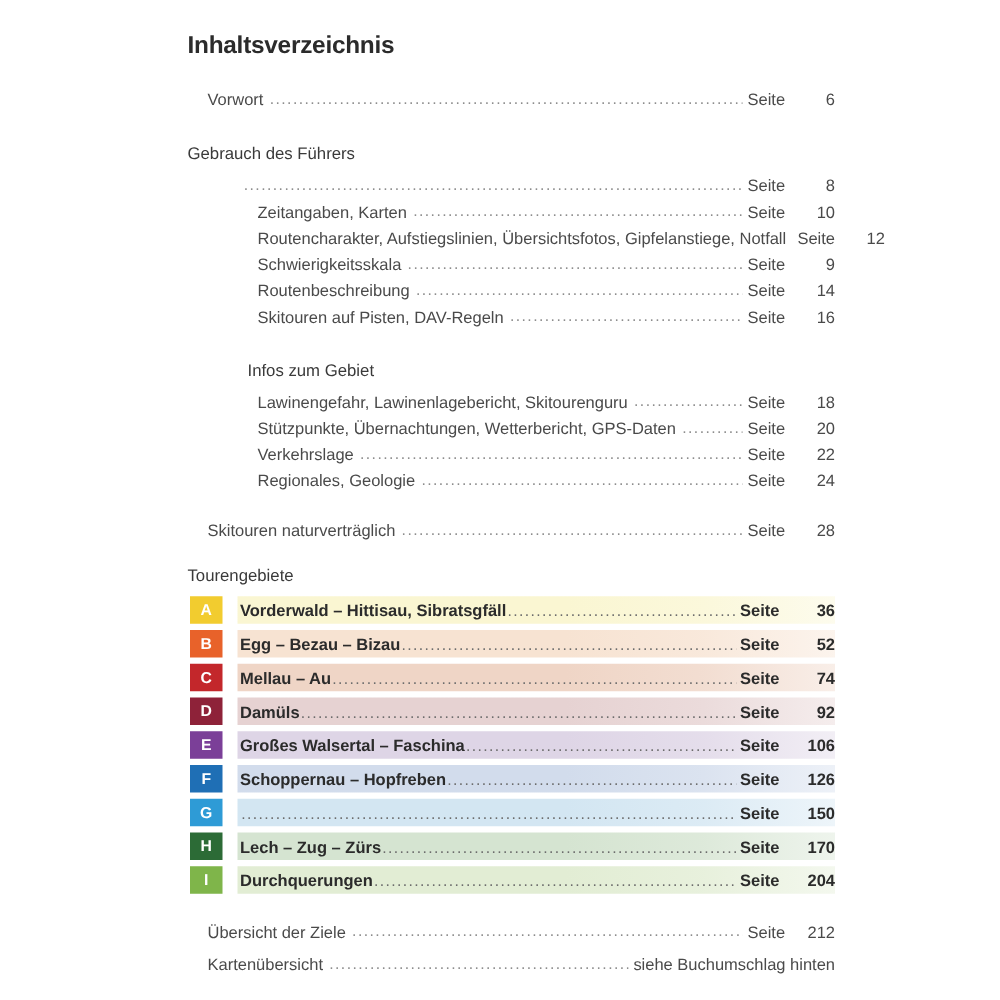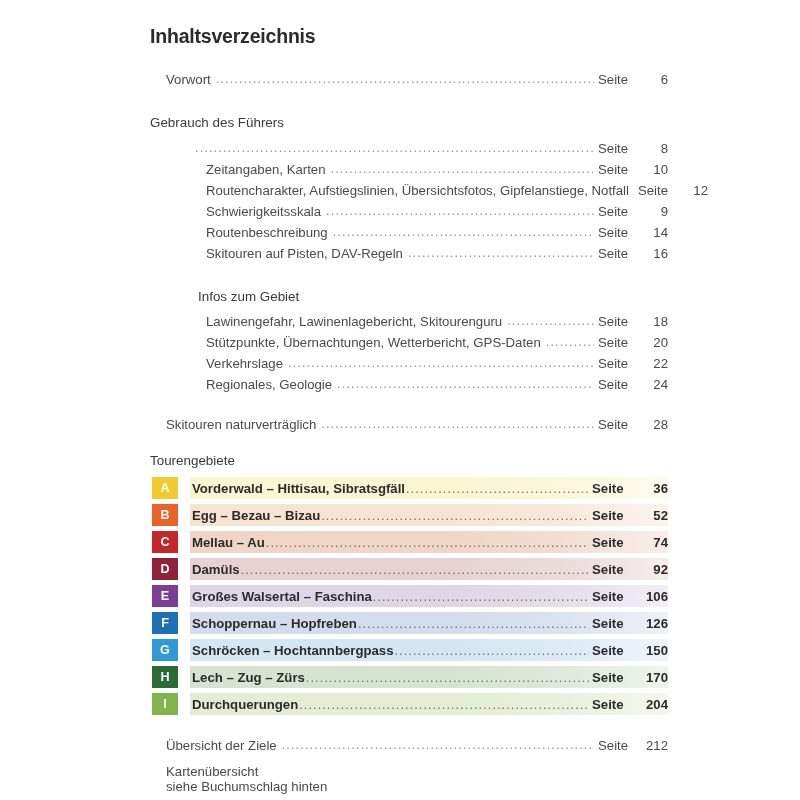--- a/index.html
+++ b/index.html
@@ -293,21 +293,20 @@
       <span class="leader">.........................................................................................................................................</span>
       <span class="seite">Seite</span>
       <span class="pg">126</span>
     </div>
   </div>
 
   <div class="tour-row" style="top:623px;">
     <div class="tint" style="background: linear-gradient(90deg, rgb(211, 230, 242) 0%, rgb(211, 230, 242) 55%, rgba(211, 230, 242, 0.8) 78%, rgba(211, 230, 242, 0.4) 100%);"></div>
     <div class="chip" style="background-color: rgb(46, 155, 214);">G</div>
     <div class="rowline">
-      <span class="lbl">Schröcken – Hochtannbergpass</span>
       <span class="leader">.........................................................................................................................................</span>
       <span class="seite">Seite</span>
       <span class="pg">150</span>
     </div>
   </div>
 
   <div class="tour-row" style="top:650px;">
     <div class="tint" style="background: linear-gradient(90deg, rgb(213, 228, 209) 0%, rgb(213, 228, 209) 55%, rgba(213, 228, 209, 0.8) 78%, rgba(213, 228, 209, 0.4) 100%);"></div>
     <div class="chip" style="background-color: rgb(44, 107, 54);">H</div>
     <div class="rowline">
@@ -329,19 +328,19 @@
     </div>
   </div>
 
   <div class="entry" style="top:722px;">
     <span class="lbl">Übersicht der Ziele</span>
     <span class="leader">.........................................................................................................................................</span>
     <span class="seite">Seite</span>
     <span class="pg">212</span>
   </div>
 
-  <div class="entry foot" style="top:748px;flex-direction:column;">
+  <div class="entry foot" style="top:748px;">
     <span class="lbl">Kartenübersicht</span>
     <span class="leader">.........................................................................................................................................</span>
     <span class="note">siehe Buchumschlag hinten</span>
   </div>
 
 </div>
 
 </body></html>

